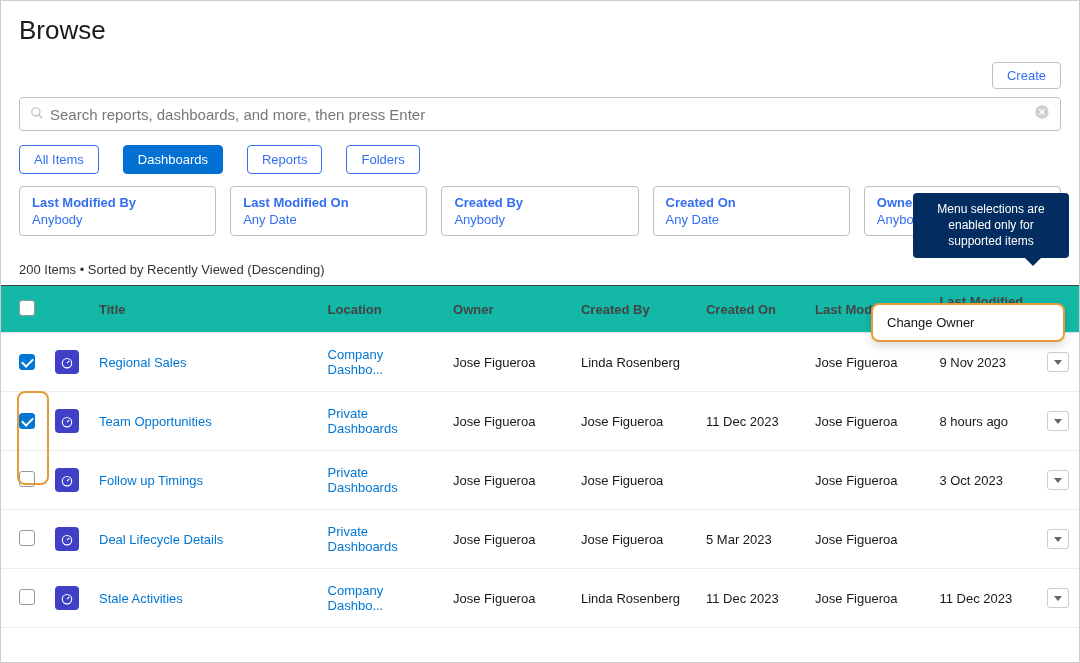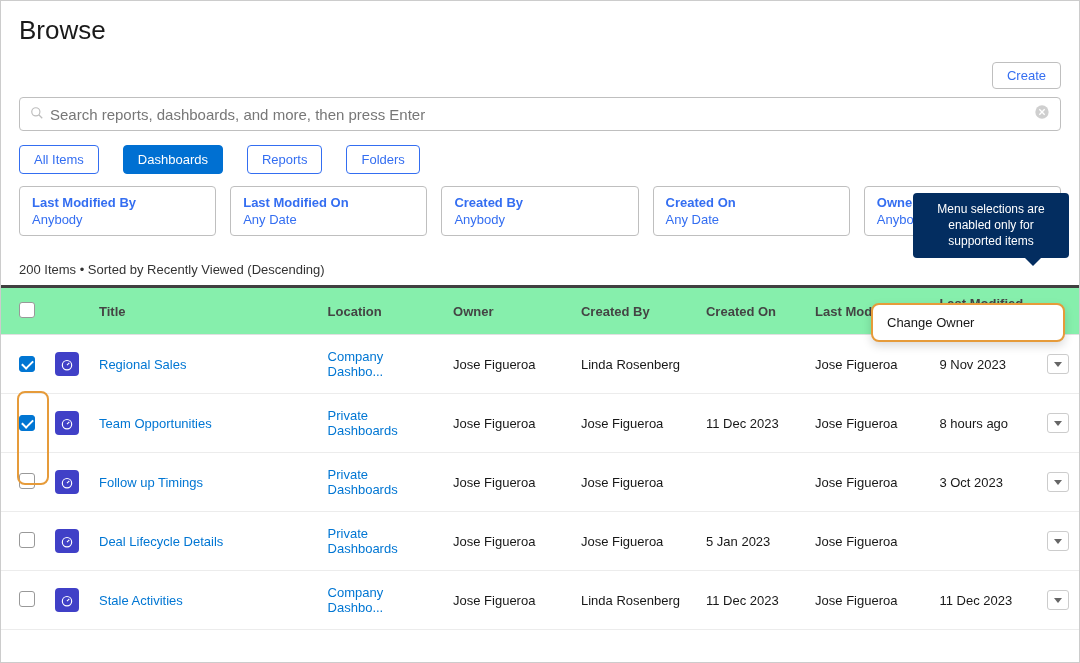--- a/index.html
+++ b/index.html
@@ -24,21 +24,21 @@
   .selection-bar { border-top: 1px solid #ddd; padding: 18px 18px 14px 18px; display: flex; justify-content: space-between; align-items: center; }
   .selection-text { font-weight: 600; font-size: 14px; }
   .manage-btn { border: 1px solid #bfbfbf; background: #fff; color: #346ef1; padding: 6px 12px; border-radius: 4px; font-size: 14px; cursor: pointer; display: flex; align-items: center; gap: 6px; box-shadow: 0 0 0 3px rgba(40,110,230,0.25); }
   .caret { width: 0; height: 0; border-left: 5px solid transparent; border-right: 5px solid transparent; border-top: 6px solid #346ef1; }
   .dropdown { position: absolute; right: 14px; top: 302px; width: 194px; background: #fff; border: 2px solid #e69b3a; border-radius: 8px; box-shadow: 0 4px 10px rgba(0,0,0,0.15); padding: 10px 14px; z-index: 20; }
   .dropdown-item { font-size: 13px; color: #181818; cursor: pointer; }
   .tooltip { position: absolute; right: 10px; top: 192px; width: 156px; background: #032d60; color: #fff; font-size: 12px; line-height: 1.35; padding: 8px 10px; border-radius: 4px; text-align: center; z-index: 30; }
   .tooltip::after { content: ""; position: absolute; bottom: -8px; left: 72%; border-left: 8px solid transparent; border-right: 8px solid transparent; border-top: 8px solid #032d60; }
   .sort-info { padding: 14px 18px 8px 18px; font-size: 13px; color: #333; }
   .table { width: 100%; border-collapse: collapse; }
-  .table th { background: #86efac; border-top: 3px solid #404040; border-bottom: 1px solid #e0e0e0; text-align: left; font-weight: 600; font-size: 13px; padding: 8px 10px; color: #444; }
+  .table th { background: #14b8a6; border-top: 1px solid #404040; border-bottom: 1px solid #e0e0e0; text-align: left; font-weight: 600; font-size: 13px; padding: 8px 10px; color: #444; }
   .table td { border-bottom: 1px solid #ececec; padding: 14px 10px; font-size: 13px; vertical-align: middle; }
   .table td.cb-cell, .table th.cb-cell { width: 44px; text-align: center; padding-left: 18px; }
   .cb { width: 16px; height: 16px; border: 1px solid #999; border-radius: 3px; background: #fff; display: inline-flex; align-items: center; justify-content: center; cursor: pointer; }
   .cb.checked { background: #0176d3; border-color: #0176d3; }
   .cb.checked::after { content: ""; width: 5px; height: 9px; border: solid #fff; border-width: 0 2px 2px 0; transform: rotate(45deg); margin-top: -2px; }
   .icon-cell { width: 40px; }
   .dash-icon { width: 24px; height: 24px; background: #4040c7; border-radius: 4px; display: inline-flex; align-items: center; justify-content: center; }
   .dash-icon svg { width: 14px; height: 14px; }
   .link { color: #0176d3; cursor: pointer; }
   .row-menu-cell { width: 40px; text-align: center; }
@@ -200,21 +200,21 @@
           <td class="icon-cell"><span class="dash-icon">
               <svg viewBox="0 0 24 24" fill="none" stroke="#fff" stroke-width="2">
                 <circle cx="12" cy="14" r="8"></circle>
                 <line x1="12" y1="14" x2="16" y2="10"></line>
               </svg>
             </span></td>
           <td><span class="link">Deal Lifecycle Details</span></td>
           <td><span class="link">Private Dashboards</span></td>
           <td>Jose Figueroa</td>
           <td>Jose Figueroa</td>
-          <td>5 Jan 2023</td>
+          <td>5 Mar 2023</td>
           <td>Jose Figueroa</td>
           <td></td>
           <td class="row-menu-cell"><span class="row-menu">
               <span class="row-caret"></span>
             </span></td>
         </tr>
         <tr>
           <td class="cb-cell"><span class="cb"></span></td>
           <td class="icon-cell"><span class="dash-icon">
               <svg viewBox="0 0 24 24" fill="none" stroke="#fff" stroke-width="2">

